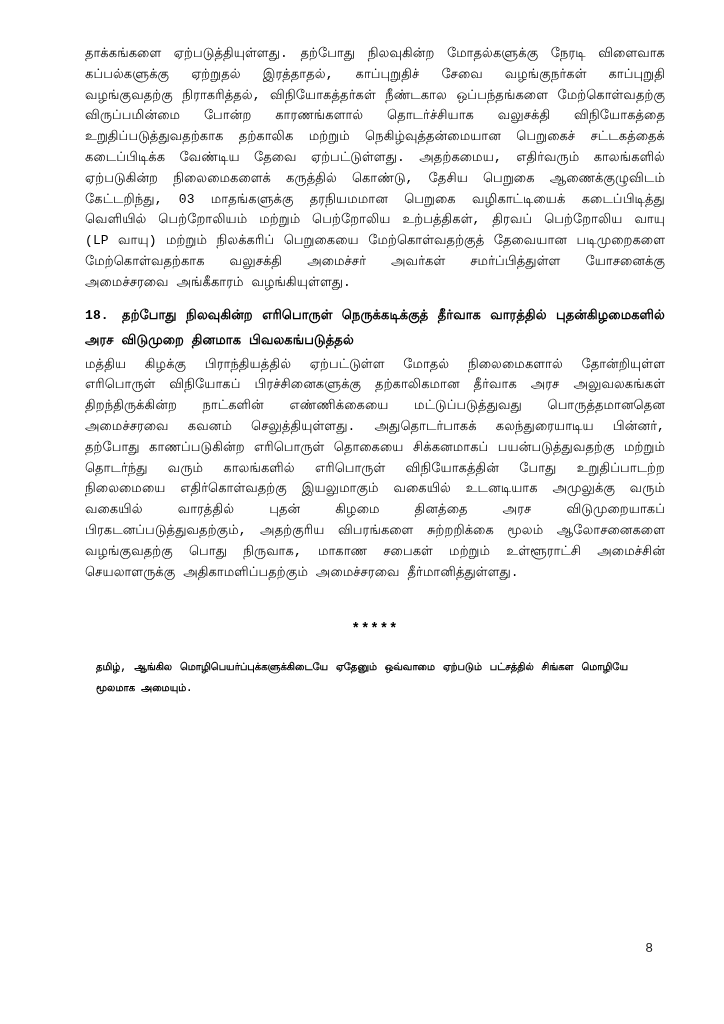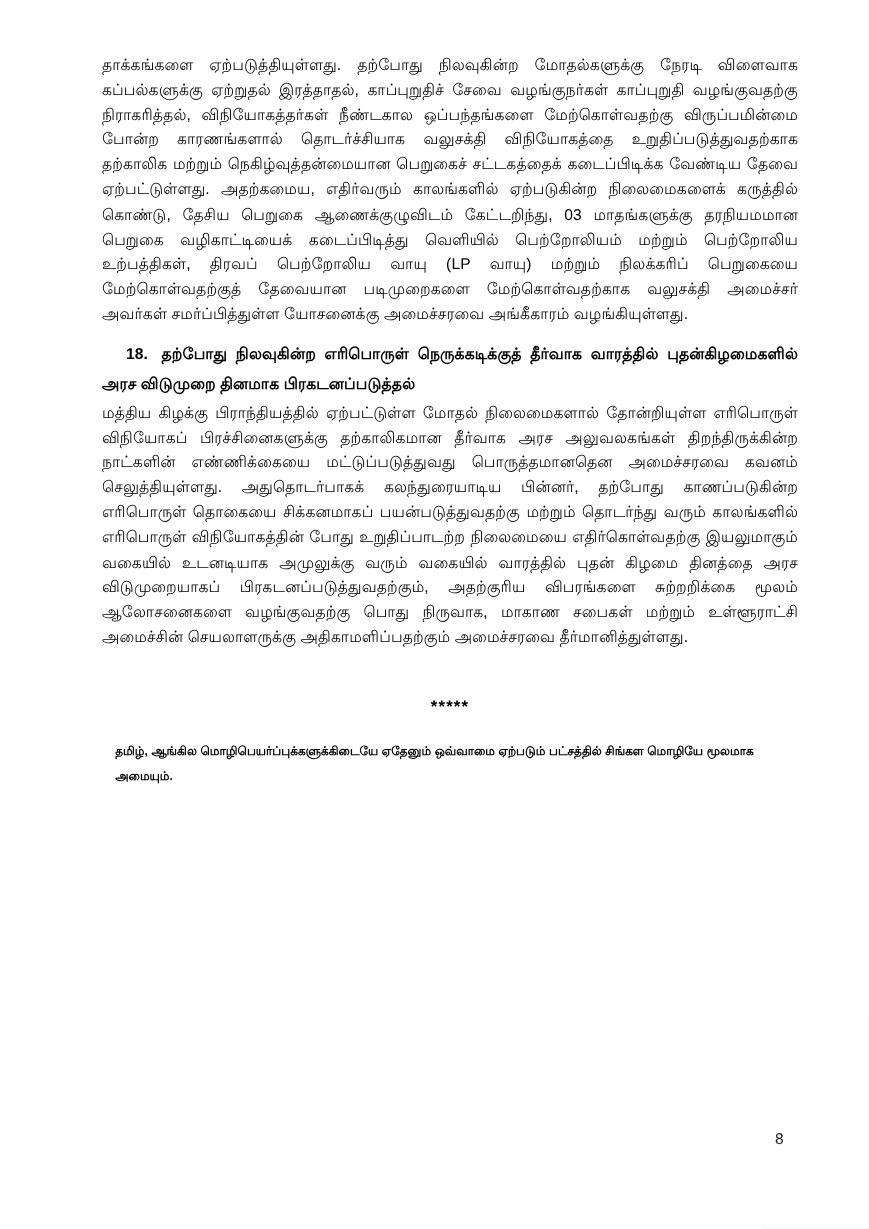--- a/index.html
+++ b/index.html
@@ -4,42 +4,42 @@
 <style>
   * { margin: 0; padding: 0; box-sizing: border-box; }
   html, body { background: #e8e8e8; }
   .page {
     position: relative;
     width: 724px;
     height: 1024px;
     margin: 0 auto;
     background: #ffffff;
     color: #000000;
-    font-family: Liberation Sans, sans-serif;
+    font-family: Liberation Mono, monospace;
     overflow: hidden;
   }
   .content {
     position: absolute;
     left: 85px;
     top: 44px;
     width: 580px;
   }
   .para {
     font-size: 13px;
     line-height: 20.8px;
     text-align: justify;
     text-justify: inter-word;
     letter-spacing: 0.1px;
   }
   .section-heading {
     margin-top: 9px;
     font-weight: bold;
     line-height: 25px;
   }
-  .section-heading .sec-num { margin-right: 4px; margin-left: 20px; }
+  .section-heading .sec-num { margin-right: 4px; }
   .section-body { margin-top: 2px; }
   .separator {
     margin-top: 38px;
     text-align: center;
     font-size: 14px;
     font-weight: bold;
     letter-spacing: 1px;
   }
   .disclaimer {
     margin-top: 20px;
@@ -62,21 +62,21 @@
 </head>
 <body>
 
 <div class="page">
   <div class="content">
 
     <p class="para">தாக்கங்களை ஏற்படுத்தியுள்ளது. தற்போது நிலவுகின்ற மோதல்களுக்கு நேரடி விளைவாக கப்பல்களுக்கு ஏற்றுதல் இரத்தாதல், காப்புறுதிச் சேவை வழங்குநர்கள் காப்புறுதி வழங்குவதற்கு நிராகரித்தல், விநியோகத்தர்கள் நீண்டகால ஒப்பந்தங்களை மேற்கொள்வதற்கு விருப்பமின்மை போன்ற காரணங்களால் தொடர்ச்சியாக வலுசக்தி விநியோகத்தை உறுதிப்படுத்துவதற்காக தற்காலிக மற்றும் நெகிழ்வுத்தன்மையான பெறுகைச் சட்டகத்தைக் கடைப்பிடிக்க வேண்டிய தேவை ஏற்பட்டுள்ளது. அதற்கமைய, எதிர்வரும் காலங்களில் ஏற்படுகின்ற நிலைமைகளைக் கருத்தில் கொண்டு, தேசிய பெறுகை ஆணைக்குழுவிடம் கேட்டறிந்து, 03 மாதங்களுக்கு தரநியமமான பெறுகை வழிகாட்டியைக் கடைப்பிடித்து வெளியில் பெற்றோலியம் மற்றும் பெற்றோலிய உற்பத்திகள், திரவப் பெற்றோலிய வாயு (LP வாயு) மற்றும் நிலக்கரிப் பெறுகையை மேற்கொள்வதற்குத் தேவையான படிமுறைகளை மேற்கொள்வதற்காக வலுசக்தி அமைச்சர் அவர்கள் சமர்ப்பித்துள்ள யோசனைக்கு அமைச்சரவை அங்கீகாரம் வழங்கியுள்ளது.</p>
 
     <p class="para section-heading">
       <span class="sec-num">18.</span>
-      <span>தற்போது நிலவுகின்ற எரிபொருள் நெருக்கடிக்குத் தீர்வாக வாரத்தில் புதன்கிழமைகளில் அரச விடுமுறை தினமாக பிரகடனப்படுத்தல்</span>
+      <span>தற்போது நிலவுகின்ற எரிபொருள் நெருக்கடிக்குத் தீர்வாக வாரத்தில் புதன்கிழமைகளில் அரச விடுமுறை தினமாக பிவலகங்படுத்தல்</span>
     </p>
 
     <p class="para section-body">மத்திய கிழக்கு பிராந்தியத்தில் ஏற்பட்டுள்ள மோதல் நிலைமைகளால் தோன்றியுள்ள எரிபொருள் விநியோகப் பிரச்சினைகளுக்கு தற்காலிகமான தீர்வாக அரச அலுவலகங்கள் திறந்திருக்கின்ற நாட்களின் எண்ணிக்கையை மட்டுப்படுத்துவது பொருத்தமானதென அமைச்சரவை கவனம் செலுத்தியுள்ளது. அதுதொடர்பாகக் கலந்துரையாடிய பின்னர், தற்போது காணப்படுகின்ற எரிபொருள் தொகையை சிக்கனமாகப் பயன்படுத்துவதற்கு மற்றும் தொடர்ந்து வரும் காலங்களில் எரிபொருள் விநியோகத்தின் போது உறுதிப்பாடற்ற நிலைமையை எதிர்கொள்வதற்கு இயலுமாகும் வகையில் உடனடியாக அமுலுக்கு வரும் வகையில் வாரத்தில் புதன் கிழமை தினத்தை அரச விடுமுறையாகப் பிரகடனப்படுத்துவதற்கும், அதற்குரிய விபரங்களை சுற்றறிக்கை மூலம் ஆலோசனைகளை வழங்குவதற்கு பொது நிருவாக, மாகாண சபைகள் மற்றும் உள்ளூராட்சி அமைச்சின் செயலாளருக்கு அதிகாமளிப்பதற்கும் அமைச்சரவை தீர்மானித்துள்ளது.</p>
 
     <div class="separator">*****</div>
 
     <p class="disclaimer">தமிழ், ஆங்கில மொழிபெயர்ப்புக்களுக்கிடையே ஏதேனும் ஒவ்வாமை ஏற்படும் பட்சத்தில் சிங்கள மொழியே மூலமாக அமையும்.</p>
 
   </div>
 

